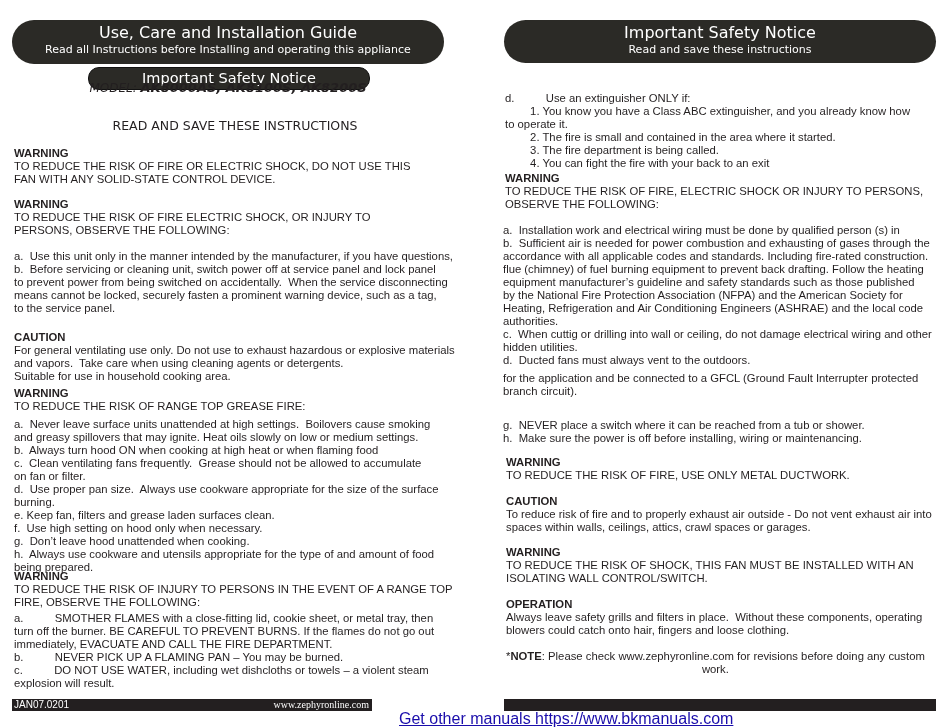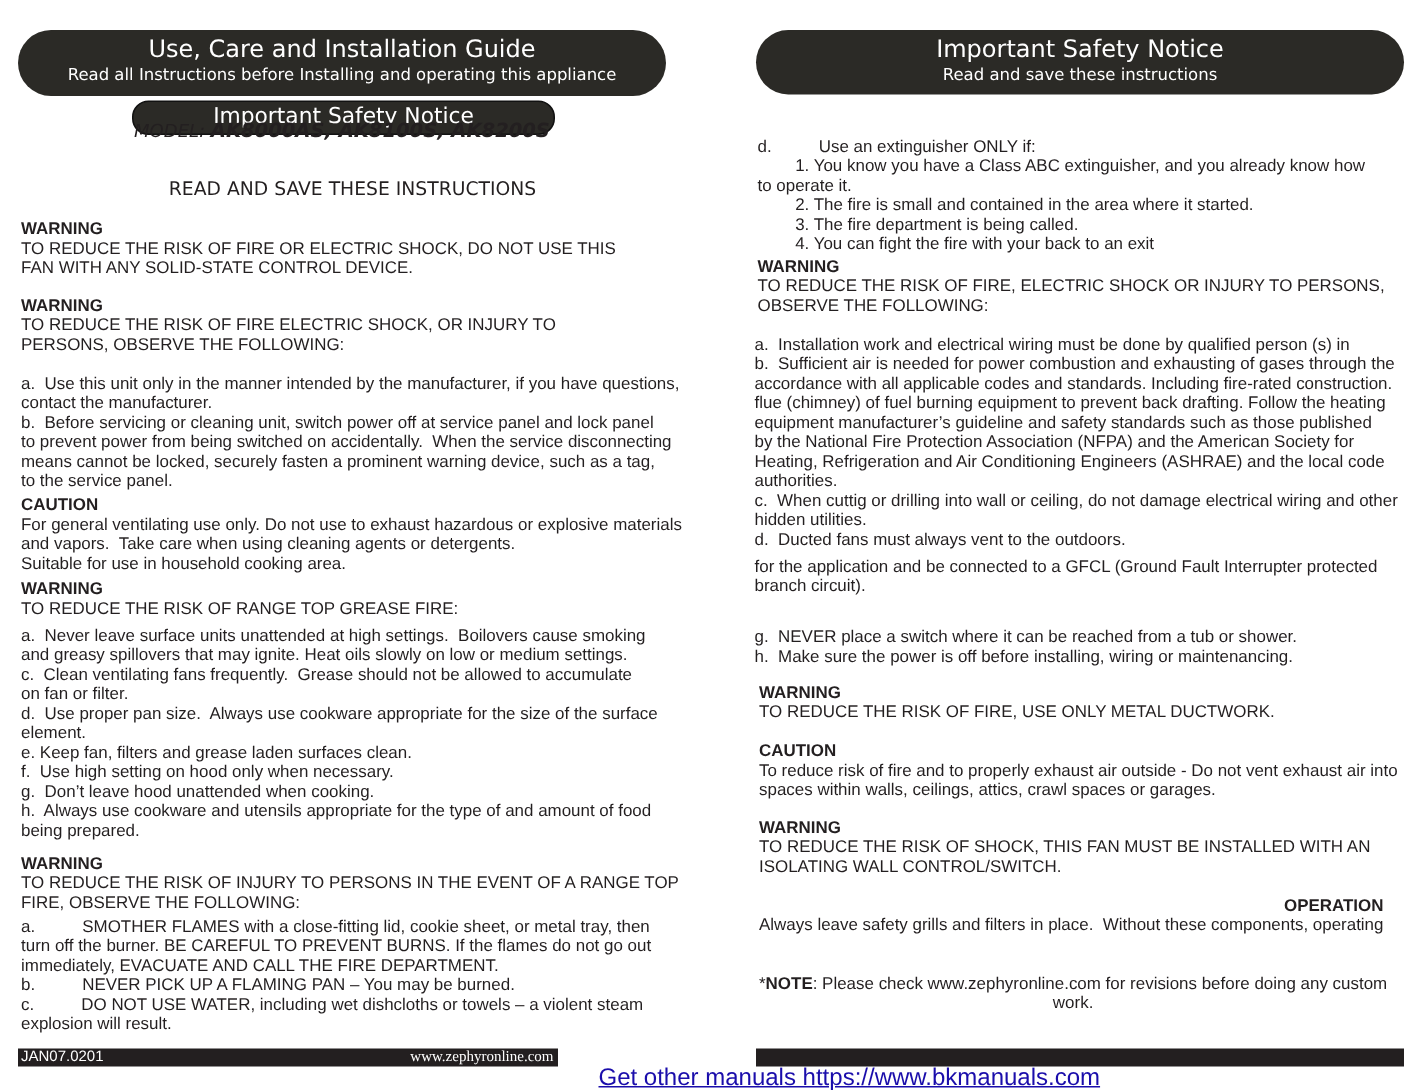--- a/index.html
+++ b/index.html
@@ -45,21 +45,20 @@
 </div>
 
 <div class="abs" style="left:14px; top:198px;">
   <div class="h">WARNING</div>
   <div class="t">TO REDUCE THE RISK OF FIRE ELECTRIC SHOCK, OR INJURY TO</div>
   <div class="t">PERSONS, OBSERVE THE FOLLOWING:</div>
 </div>
 
 <div class="abs" style="left:14px; top:250px;">
   <div class="t">a.  Use this unit only in the manner intended by the manufacturer, if you have questions,</div>
-  <div class="t">contact the manufacturer.</div>
   <div class="t">b.  Before servicing or cleaning unit, switch power off at service panel and lock panel</div>
   <div class="t">to prevent power from being switched on accidentally.  When the service disconnecting</div>
   <div class="t">means cannot be locked, securely fasten a prominent warning device, such as a tag,</div>
   <div class="t">to the service panel.</div>
 </div>
 
 <div class="abs" style="left:14px; top:331px;">
   <div class="h">CAUTION</div>
   <div class="t">For general ventilating use only. Do not use to exhaust hazardous or explosive materials</div>
   <div class="t">and vapors.  Take care when using cleaning agents or detergents.</div>
@@ -67,24 +66,25 @@
 </div>
 
 <div class="abs" style="left:14px; top:387px;">
   <div class="h">WARNING</div>
   <div class="t">TO REDUCE THE RISK OF RANGE TOP GREASE FIRE:</div>
 </div>
 
 <div class="abs" style="left:14px; top:418px;">
   <div class="t">a.  Never leave surface units unattended at high settings.  Boilovers cause smoking</div>
   <div class="t">and greasy spillovers that may ignite. Heat oils slowly on low or medium settings.</div>
+  <div class="t">b.  Always turn hood ON when cooking at high heat or when flaming food</div>
   <div class="t">c.  Clean ventilating fans frequently.  Grease should not be allowed to accumulate</div>
   <div class="t">on fan or filter.</div>
   <div class="t">d.  Use proper pan size.  Always use cookware appropriate for the size of the surface</div>
-  <div class="t">element.</div>
+  <div class="t">burning.</div>
   <div class="t">e. Keep fan, filters and grease laden surfaces clean.</div>
   <div class="t">f.  Use high setting on hood only when necessary.</div>
   <div class="t">g.  Don’t leave hood unattended when cooking.</div>
   <div class="t">h.  Always use cookware and utensils appropriate for the type of and amount of food</div>
   <div class="t">being prepared.</div>
 </div>
 
 <div class="abs" style="left:14px; top:570px;">
   <div class="h">WARNING</div>
   <div class="t">TO REDUCE THE RISK OF INJURY TO PERSONS IN THE EVENT OF A RANGE TOP</div>
@@ -159,23 +159,24 @@
   <div class="t">To reduce risk of fire and to properly exhaust air outside - Do not vent exhaust air into</div>
   <div class="t">spaces within walls, ceilings, attics, crawl spaces or garages.</div>
 </div>
 
 <div class="abs" style="left:506px; top:546px;">
   <div class="h">WARNING</div>
   <div class="t">TO REDUCE THE RISK OF SHOCK, THIS FAN MUST BE INSTALLED WITH AN</div>
   <div class="t">ISOLATING WALL CONTROL/SWITCH.</div>
 </div>
 
-<div class="abs" style="left:506px; top:598px;text-align:right;">
+<div class="abs" style="left:506px; top:598px;">
   <div class="h">OPERATION</div>
   <div class="t">Always leave safety grills and filters in place.  Without these components, operating</div>
+  <div class="t">blowers could catch onto hair, fingers and loose clothing.</div>
 </div>
 
 <div class="abs" style="left:506px; top:650px;text-align:center;">
   <div class="t"><span>*</span><b>NOTE</b><span>: Please check www.zephyronline.com for revisions before doing any custom</span></div>
   <div class="t">work.</div>
 </div>
 
 <div class="abs footer-bar" style="left:504px; top:699px; width:432px;"></div>
 
 <a class="abs link" style="left:378px; top:713px;">Get other manuals https://www.bkmanuals.com</a>

